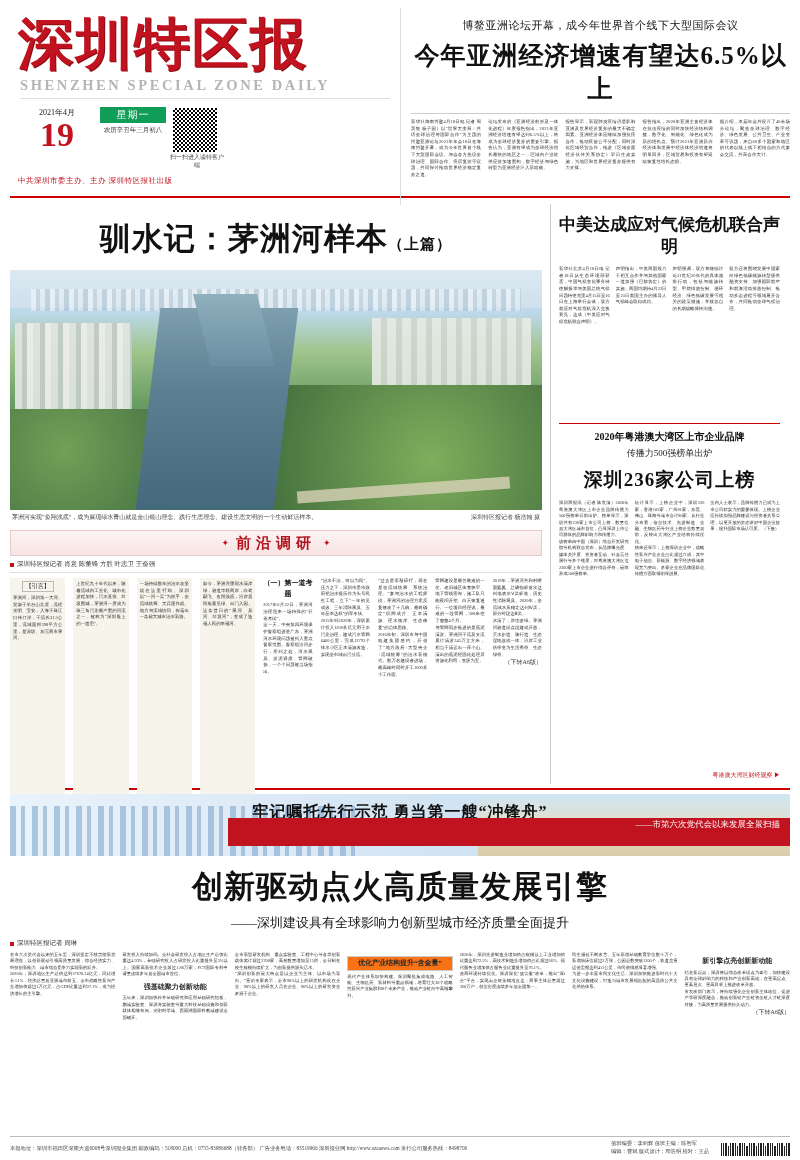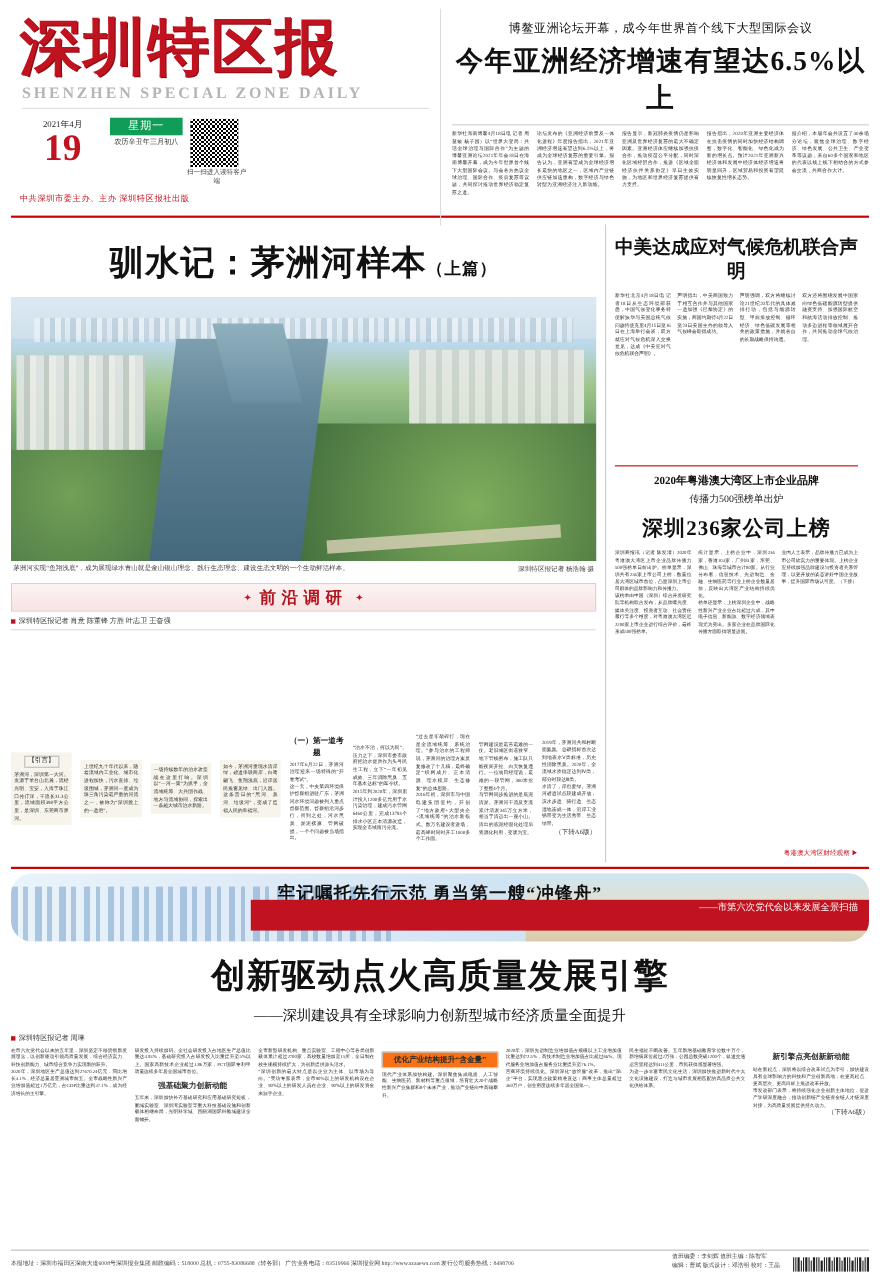--- a/index.html
+++ b/index.html
@@ -220,21 +220,21 @@
   .section-banner .txt {
     font-size: 15px; font-weight: bold; color: #b3151f; letter-spacing: 5px;
   }
   .section-banner .star { color: #c1121f; font-size: 9px; margin: 0 7px; }
   .byline {
     font-size: 6.5px; color: #333; margin-top: 4px;
     border-bottom: 1px solid #ddd; padding-bottom: 3px;
   }
   .byline .sq { display:inline-block; width:4px;height:4px;background:#c1121f;margin-right:3px;vertical-align:middle;}
   .left-cols {
-    display: flex; gap: 8px; margin-top: 19px; height: 250px; overflow: hidden; align-items: center;
+    display: flex; gap: 8px; margin-top: 5px; height: 250px; overflow: hidden;
   }
   .left-cols .c { flex: 1; font-size: 4.4px; line-height: 1.52; text-align: justify; color: #2b2b2b; }
   .left-cols .c.tint { background: #f7f4ec; padding: 3px; }
   .mini-h {
     font-size: 7px; font-weight: bold; text-align: center; margin: 0 0 3px 0; color: #111;
   }
   .tag-box {
     border: 1px solid #bbb; display: inline-block; padding: 0 3px;
     font-size: 6px; margin: 0 auto 3px; color: #222;
   }
@@ -258,21 +258,20 @@
   
   .bottom {
     margin-top: 4px;
     border-top: 2px solid #c00;
     padding-top: 4px;
     height: 340px;
   }
   .bband {
     position: relative; height: 62px; overflow: hidden;
     background: linear-gradient(90deg,#e9f3fb 0%,#dce9f6 35%,#cfe3f2 60%,#bcd9ea 100%);
-    border-radius: 19px;
   }
   .bband .silhouette {
     position: absolute; left: 0; bottom: 0; width: 45%; height: 80%;
     background: repeating-linear-gradient(90deg,
       rgba(120,160,200,.55) 0 6px, rgba(255,255,255,0) 6px 11px,
       rgba(100,145,190,.45) 11px 15px, rgba(255,255,255,0) 15px 22px);
   }
   .bband .beach {
     position: absolute; right: 0; bottom: 0; width: 40%; height: 100%;
     background: linear-gradient(180deg,#cfe6f3,#e8ddc2 60%,#d8cba9);

